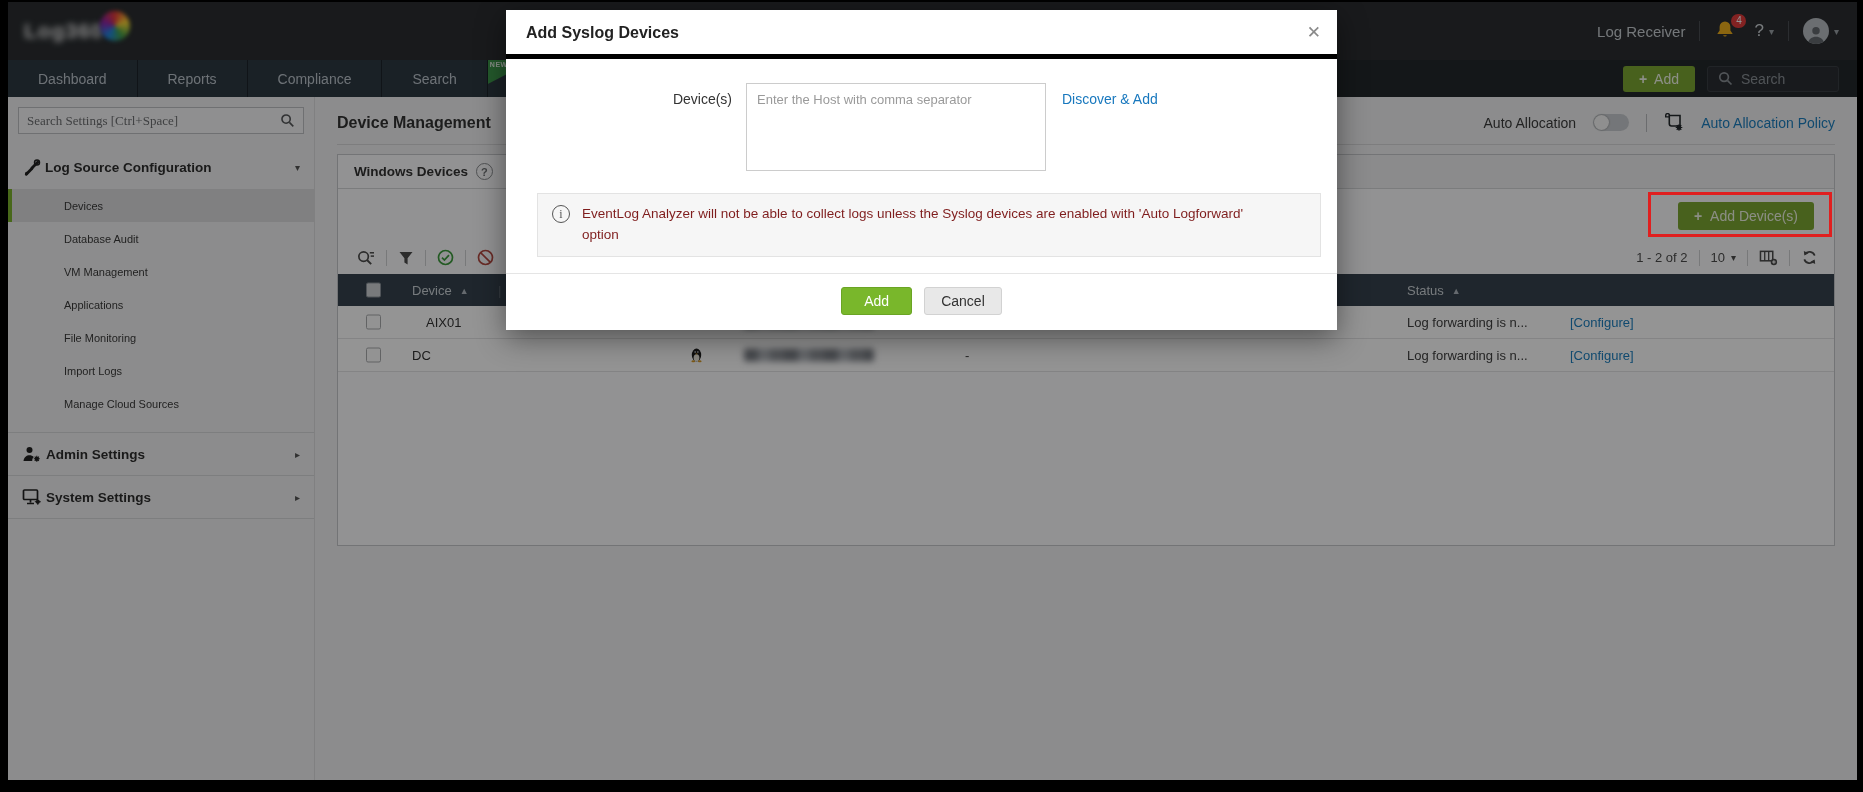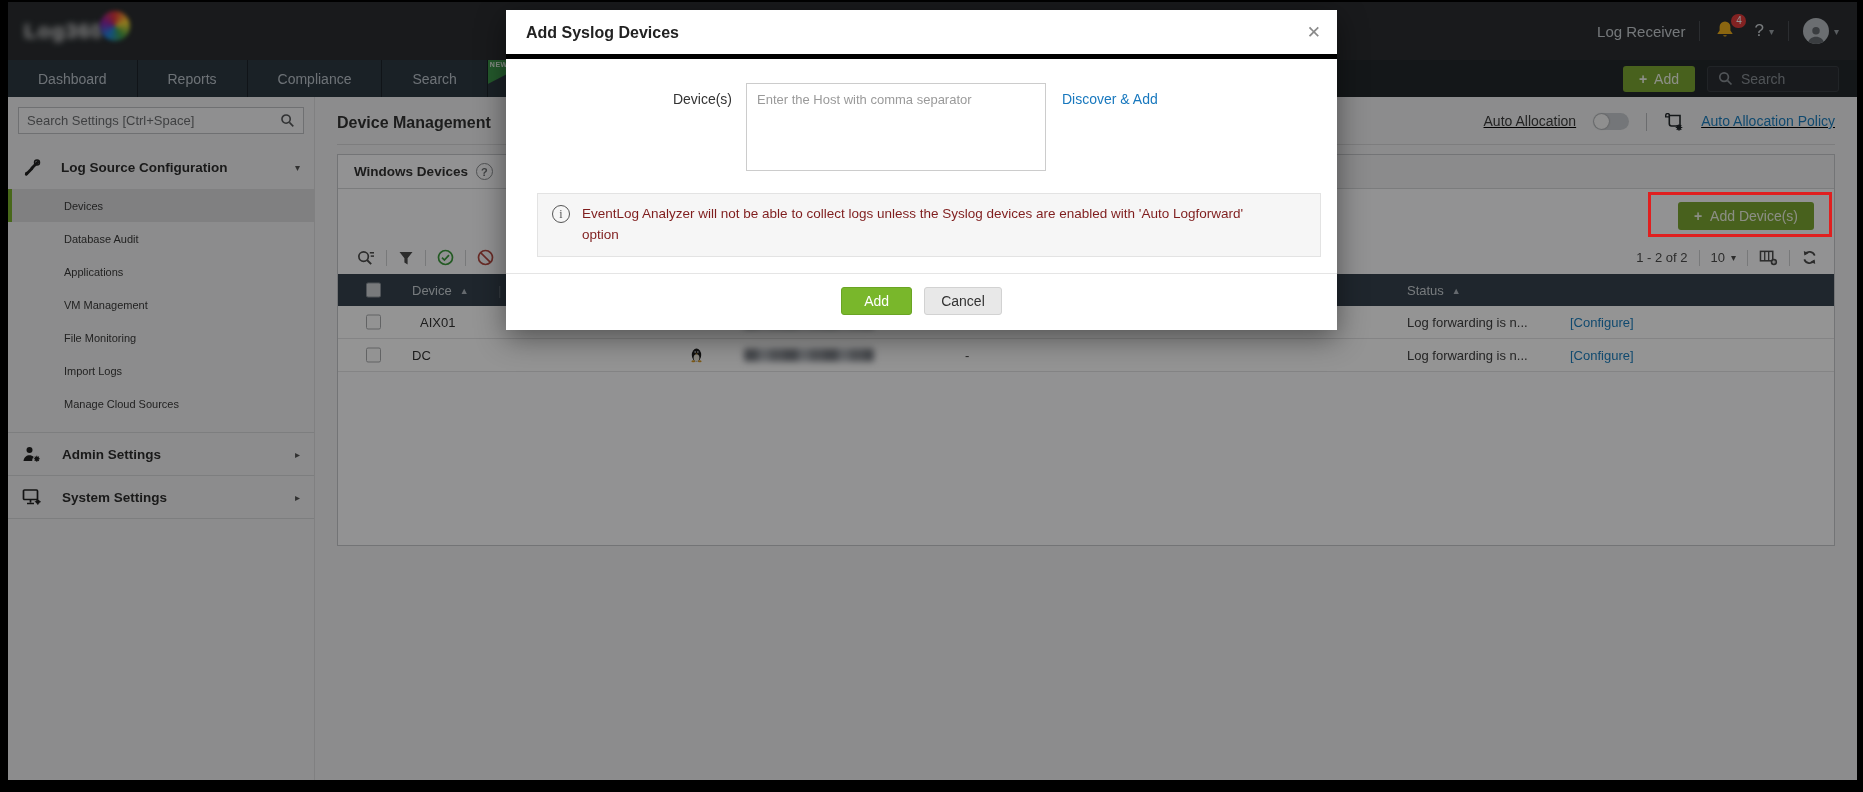--- a/index.html
+++ b/index.html
@@ -33,33 +33,33 @@
   .nav-right { display:flex; align-items:center; gap:12px; margin-left:auto; margin-right:18px; }
   .btn-add { background:#7ca832; color:#f2f6e8; font-size:14px; padding:5px 16px; border-radius:3px; display:flex; gap:7px; align-items:center; cursor:pointer; }
   .nav-search { background:#2a2e33; border:1px solid #3a3f44; border-radius:3px; display:flex; align-items:center; padding:4px 10px; width:132px; gap:8px; }
   .nav-search input { background:transparent; border:none; outline:none; color:#cfd4d8; font-size:14px; width:80px; font-family:inherit; }
   .nav-search input::placeholder { color:#8b9197; }
 
   
   .pagebody { flex:1; display:flex; min-height:0; }
   .sidebar { width:307px; flex:none; background:#f2f2f3; border-right:1px solid #dcdddf; padding-top:10px; }
   .sb-search { margin:0 10px 12px 10px; height:27px; background:#f7f7f8; border:1px solid #bfc1c4; display:flex; align-items:center; padding:0 8px; }
-  .sb-search input { flex:1; border:none; outline:none; background:transparent; font-size:13px; color:#555; font-family:Liberation Sans, sans-serif; }
+  .sb-search input { flex:1; border:none; outline:none; background:transparent; font-size:13px; color:#555; font-family:Liberation Serif, serif; }
   .sb-search input::placeholder { color:#6d6f72; }
-  .sb-section { display:flex; align-items:center; gap:20px; padding:12px 14px; color:#2e2e2e; font-size:13.5px; font-weight:bold; cursor:pointer; }
+  .sb-section { display:flex; align-items:center; gap:4px; padding:12px 14px; color:#2e2e2e; font-size:13.5px; font-weight:bold; cursor:pointer; }
   .sb-section .caret { margin-left:auto; color:#555; }
   .sb-item { height:33px; display:flex; align-items:center; padding-left:52px; font-size:11px; color:#3a3a3a; cursor:pointer; border-left:4px solid transparent; }
   .sb-item.active { background:#dcdddf; border-left-color:#7cb32e; }
   .sb-div { border-top:1px solid #d8d9db; margin-top:12px; }
   .sb-div2 { border-top:1px solid #d8d9db; }
 
   .content { flex:1; position:relative; padding:16px 22px 0 22px; min-width:0; }
   .title-row { display:flex; align-items:center; }
   .page-title { font-size:16px; font-weight:bold; color:#333; }
-  .title-right { margin-left:auto; display:flex; gap:17px;text-decoration:underline; }
+  .title-right { margin-left:auto; display:flex; align-items:center; gap:17px; }
   .aa-label { font-size:14px; color:#3c3c3c; }
   .toggle { width:36px; height:17px; border-radius:9px; background:#c9ccd0; position:relative; cursor:pointer; }
   .toggle .knob { position:absolute; left:1px; top:1px; width:15px; height:15px; border-radius:50%; background:#f6f6f6; box-shadow:0 0 2px rgba(0,0,0,.4); }
   .v-sep { width:1px; height:18px; background:#b9babd; }
   .policy-link { color:#1d7fbf; font-size:14px; cursor:pointer; }
   .title-hr { border:none; border-top:1px solid #d7d8da; margin-top:12px; }
 
   .panel { margin-top:9px; border:1px solid #c7c8cb; background:#fcfcfd; height:392px; position:relative; }
   .tabstrip { height:34px; background:#f0f0f1; border-bottom:1px solid #d5d6d8; display:flex; align-items:stretch; }
   .wtab { background:#fcfcfd; border-right:1px solid #d5d6d8; padding:0 16px; display:flex; align-items:center; gap:8px; font-size:13.5px; font-weight:bold; color:#333; cursor:pointer; }
@@ -213,24 +213,24 @@
           <span class="caret">▾</span>
         </div>
 
         <div class="sb-item active">
             <span>Devices</span>
           </div>
         <div class="sb-item">
             <span>Database Audit</span>
           </div>
         <div class="sb-item">
+            <span>VM Management</span>
+          </div>
+        <div class="sb-item">
             <span>Applications</span>
-          </div>
-        <div class="sb-item">
-            <span>VM Management</span>
           </div>
         <div class="sb-item">
             <span>File Monitoring</span>
           </div>
         <div class="sb-item">
             <span>Import Logs</span>
           </div>
         <div class="sb-item">
             <span>Manage Cloud Sources</span>
           </div>
@@ -371,21 +371,21 @@
               <span class="cell h-sep" style="left:160px;">|</span>
               <span class="cell h-txt" style="left:178px;">S</span>
               <span class="cell h-txt" style="left:1069px;">
                 <span>Status</span>
                 <span class="sorticon">▲</span>
               </span>
             </div>
 
             <div class="trow">
               <span class="cell chk" style="left:28px;"></span>
-              <span class="cell dev-name" style="left:82px;">AIX01</span>
+              <span class="cell dev-name" style="left:88px;">AIX01</span>
               <span class="cell" style="left:352px;">
                 <svg width="13" height="15" viewBox="0 0 12 14">
                     <ellipse cx="6" cy="7" rx="4.4" ry="6" fill="#1c1c1c"></ellipse>
                     <ellipse cx="6" cy="9.6" rx="2.7" ry="3.4" fill="#ece8dd"></ellipse>
                     <circle cx="4.7" cy="4.2" r="0.7" fill="#fff"></circle>
                     <circle cx="7.3" cy="4.2" r="0.7" fill="#fff"></circle>
                     <path d="M5 5.6h2l-1 1.2z" fill="#d79b27"></path>
                     <ellipse cx="3" cy="13" rx="1.7" ry="1" fill="#d79b27"></ellipse>
                     <ellipse cx="9" cy="13" rx="1.7" ry="1" fill="#d79b27"></ellipse>
                   </svg>

